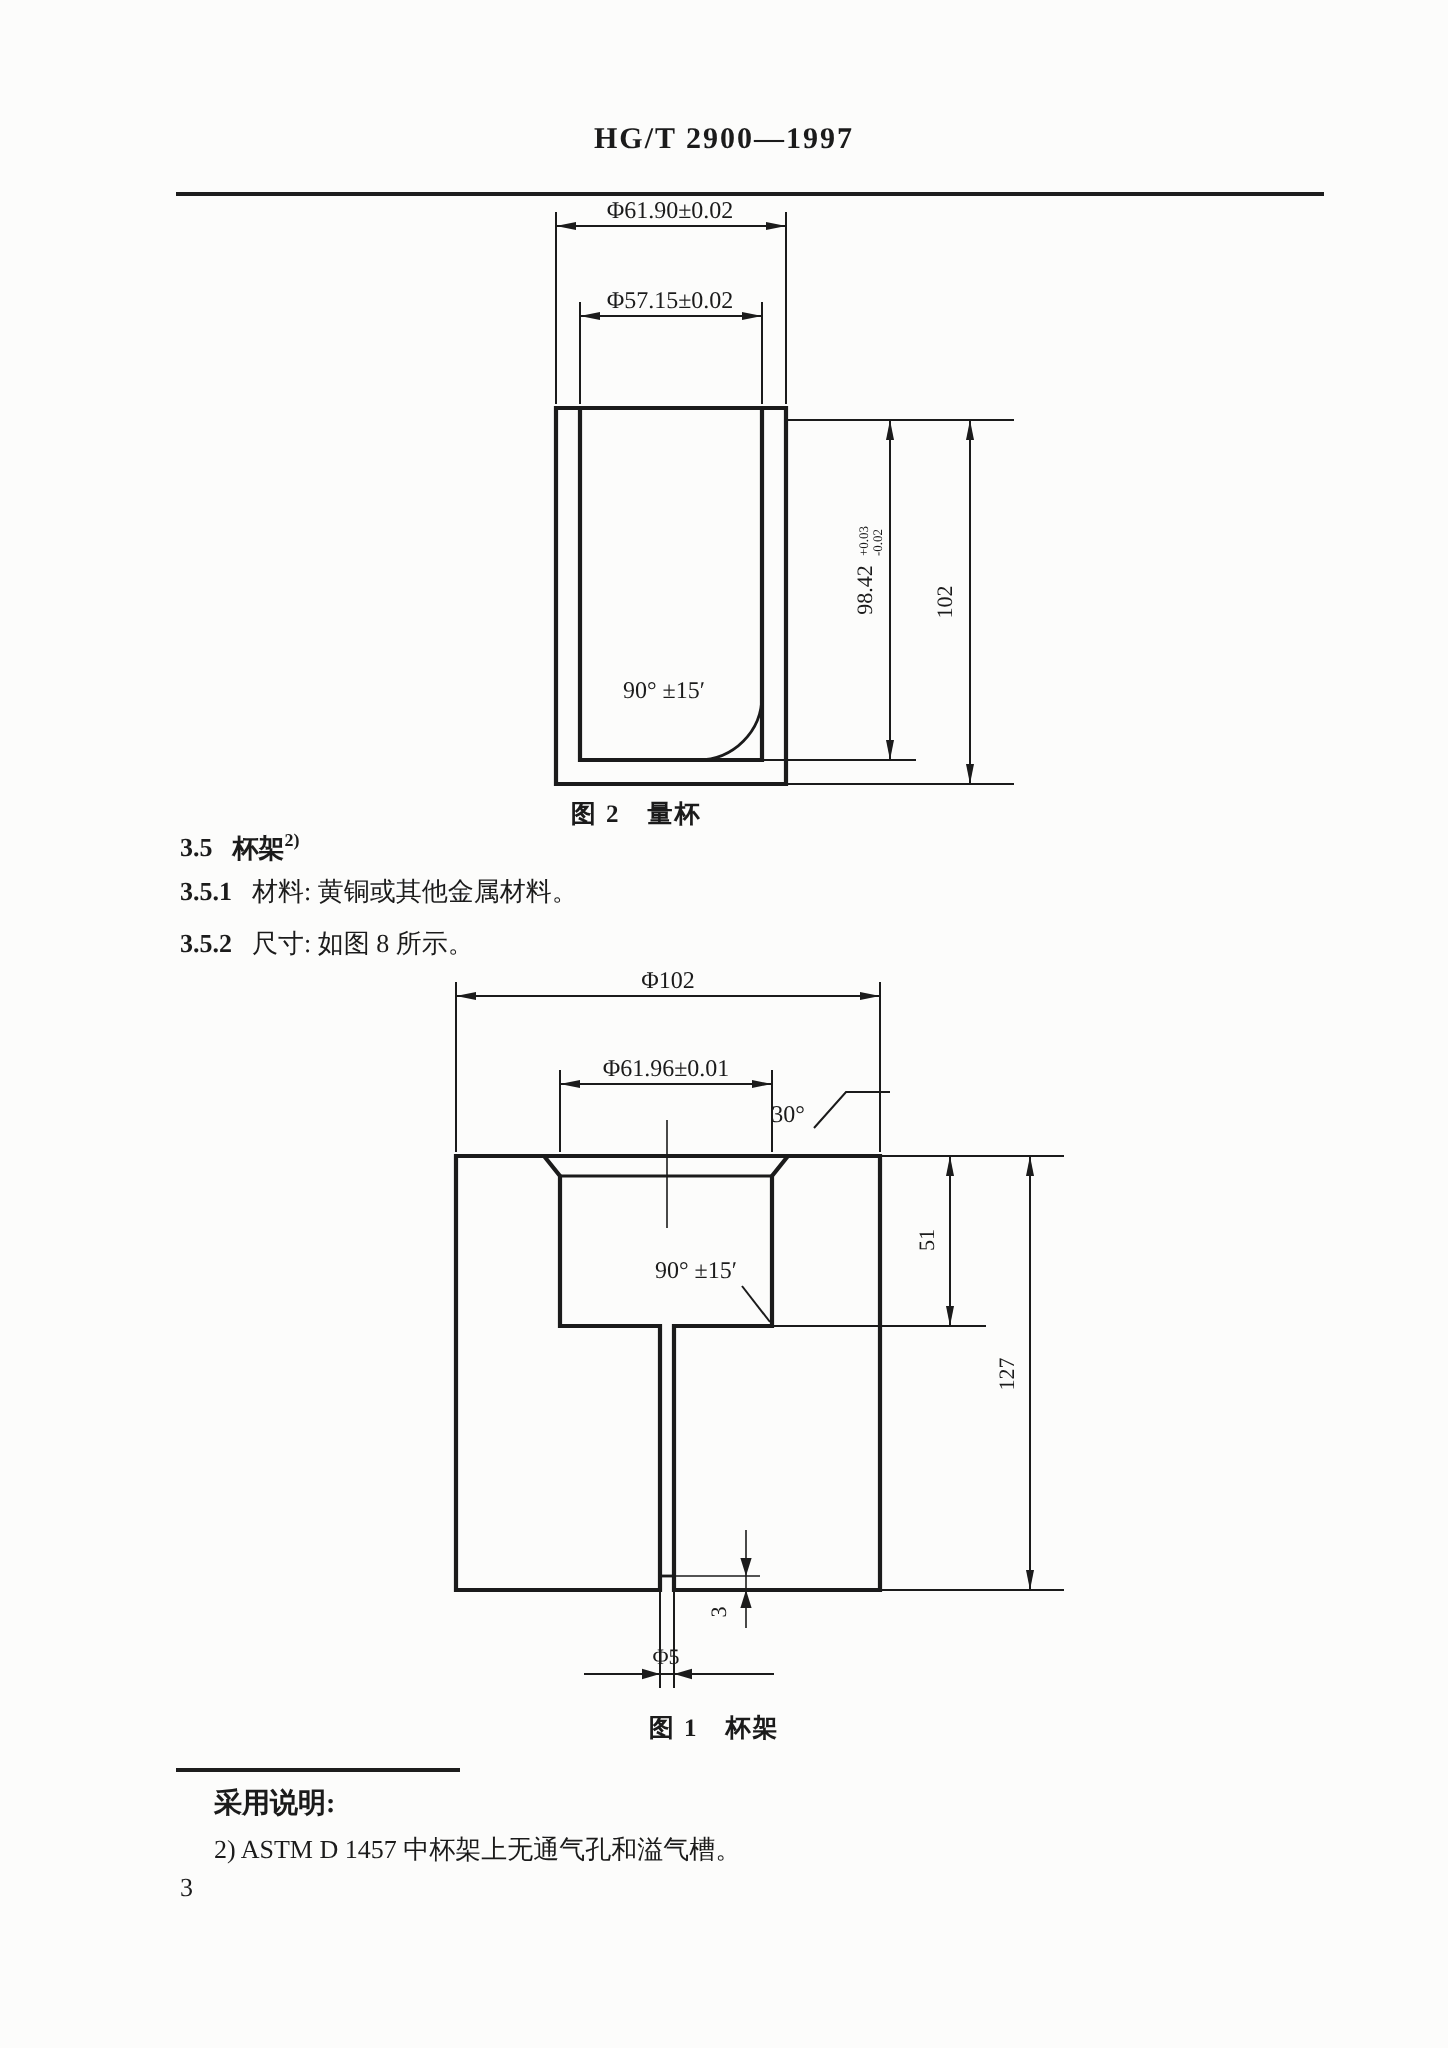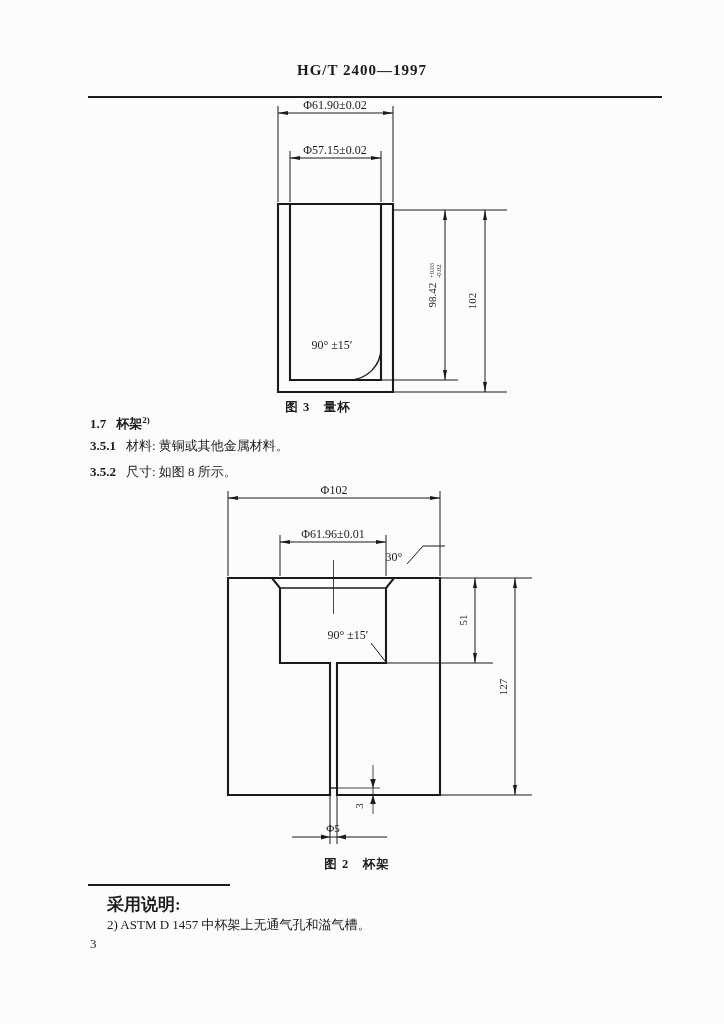--- a/index.html
+++ b/index.html
@@ -18,40 +18,40 @@
   .fig-caption{font-size:12.5px;font-weight:bold;text-align:center;letter-spacing:1px;}
   .fig3-caption{top:399px;left:258px;width:120px;}
   .fig4-caption{top:856px;left:297px;width:120px;}
   .body-line{left:90px;font-size:13px;white-space:nowrap;}
   .body-line .num{font-weight:bold;margin-right:10px;}
   .s35{top:415px;font-weight:bold;}
   .s35 sup{font-size:9px;}
   .s351{top:437px;}
   .s352{top:463px;}
   .foot-rule{top:884px;left:88px;width:142px;height:2px;background:#1d1d1d;}
-  .foot-heading{top:893px;left:107px;font-size:17px;font-weight:bold;}
+  .foot-heading{top:893px;left:107px;font-size:14px;font-weight:bold;}
   .foot-item{top:916px;left:107px;font-size:13px;white-space:nowrap;}
   .page-number{top:936px;left:90px;font-size:13px;}
   svg{position:absolute;overflow:visible;}
   svg text{
     font-family:"Liberation Serif","DejaVu Serif",serif;
     fill:#1b1b1b;
   }
   .dim-text{font-size:12px;}
   .dim-text-sm{font-size:11px;}
   .tol-text{font-size:6.5px;}
   .ln{stroke:#1b1b1b;stroke-width:1;fill:none;}
   .ln-thin{stroke:#1b1b1b;stroke-width:0.8;fill:none;}
   .ln-thick{stroke:#1b1b1b;stroke-width:2.1;fill:none;}
   .ln-med{stroke:#1b1b1b;stroke-width:1.4;fill:none;}
 </style>
 </head>
 <body>
 
-<div class="abs header-title">HG/T 2400—1997</div>
+<div class="abs header-title">HG/T 2900—1997</div>
 <div class="abs header-rule"></div>
 
 <svg style="left:210px;top:96px;" width="320" height="315" viewBox="0 0 320 315">
   <defs>
     <pattern id="h3" patternUnits="userSpaceOnUse" width="7" height="7">
       <path d="M0,7 L7,0" stroke="#1b1b1b" stroke-width="1" fill="none"></path>
     </pattern>
     <marker id="ar3" markerWidth="11" markerHeight="8" refX="10" refY="4" orient="auto-start-reverse" markerUnits="userSpaceOnUse">
       <path d="M10,4 L0,2 L0,6 Z" fill="#1b1b1b"></path>
     </marker>
@@ -91,24 +91,24 @@
   <g>
     <line class="ln" x1="275" y1="114" x2="275" y2="296" marker-start="url(#ar3)" marker-end="url(#ar3)"></line>
     <text class="dim-text-sm" transform="translate(266,205) rotate(-90)" text-anchor="middle">102</text>
   </g>
 
   <g>
     <path d="M139,284 A32,32 0 0 0 171,252" class="ln-med"></path>
     <text class="dim-text" x="122" y="253" text-anchor="middle">90° ±15′</text>
   </g>
 </svg>
-<div class="abs fig-caption fig3-caption">图 3　量杯</div>
+<div class="abs fig-caption fig3-caption">图 2　量杯</div>
 
 <div class="abs body-line s35">
-  <span class="num">1.7</span><span>杯架</span><sup>2)</sup>
+  <span class="num">3.5</span><span>杯架</span><sup>2)</sup>
 </div>
 <div class="abs body-line s351">
   <span class="num">3.5.1</span><span>材料: 黄铜或其他金属材料。</span>
 </div>
 <div class="abs body-line s352">
   <span class="num">3.5.2</span><span>尺寸: 如图 8 所示。</span>
 </div>
 
 <svg style="left:210px;top:484px;" width="345" height="385" viewBox="0 0 345 385">
   <defs>
@@ -177,18 +177,18 @@
 
   <g>
     <line class="ln" x1="120" y1="311" x2="120" y2="360"></line>
     <line class="ln" x1="127" y1="311" x2="127" y2="360"></line>
     <line class="ln" x1="82" y1="353" x2="177" y2="353"></line>
     <polygon fill="#1b1b1b" points="120,353 111,350.4 111,355.6"></polygon>
     <polygon fill="#1b1b1b" points="127,353 136,350.4 136,355.6"></polygon>
     <text class="dim-text-sm" x="123" y="348" text-anchor="middle">Φ5</text>
   </g>
 </svg>
-<div class="abs fig-caption fig4-caption">图 2　杯架</div>
+<div class="abs fig-caption fig4-caption">图 1　杯架</div>
 
 <div class="abs foot-rule"></div>
 <div class="abs foot-heading">采用说明:</div>
 <div class="abs foot-item">2) ASTM D 1457 中杯架上无通气孔和溢气槽。</div>
 <div class="abs page-number">3</div>
 
 </body></html>

